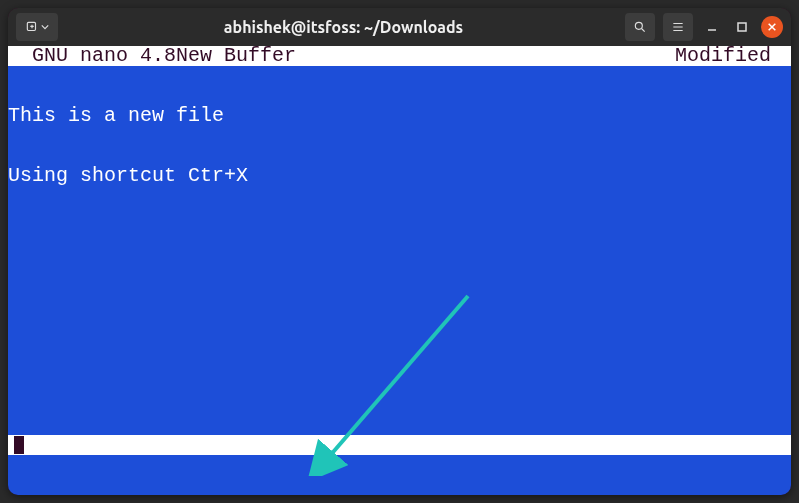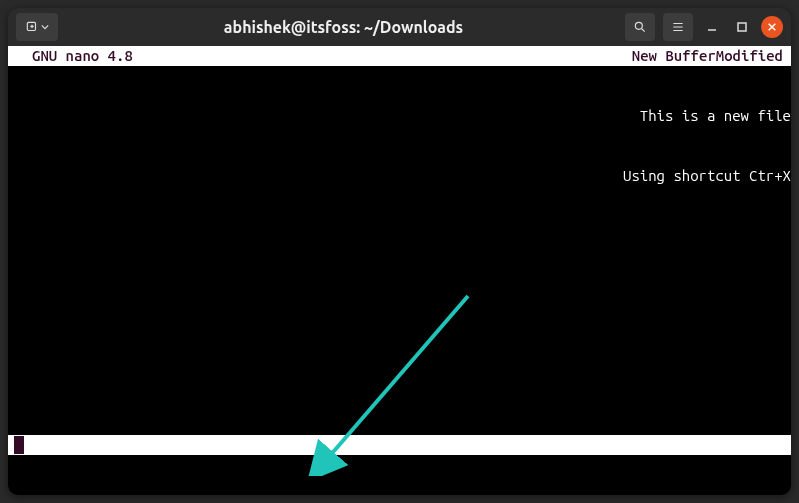--- a/index.html
+++ b/index.html
@@ -76,43 +76,44 @@
       justify-content: center;
       color: #ddd;
       border-radius: 50%;
     }
     .win-close {
       background: #e95420;
       color: #fff;
     }
     .terminal {
       flex: 1;
-      background: #000000;
+      background: #1d4ed8;
       position: relative;
-      font-size: 15px;
+      font-size: 20px;
       line-height: 20px;
       color: #fff;
+      font-family: Liberation Mono, monospace;
     }
     .nano-header {
       background: #ffffff;
       color: #330b26;
       display: flex;
       height: 20px;
       font-weight: 500;
       white-space: pre;
     }
     .nh-left { padding-left: 24px; }
-    .nh-center { flex:1; text-align:right; }
-    .nh-right { padding-right: 8px; }
+    .nh-center { flex:1; text-align:left; }
+    .nh-right { padding-right: 20px; }
     .edit-area {
       color: #ffffff;
       padding: 0;
       white-space: pre;
     }
-    .edit-area .line { height:20px;text-align:right; }
+    .edit-area .line { height:20px; }
     .prompt-line {
       position: absolute;
       left: 0; right: 0;
       bottom: 40px;
       height: 20px;
       background: #ffffff;
       color: #330b26;
       display: flex;
       align-items: center;
       white-space: pre;

